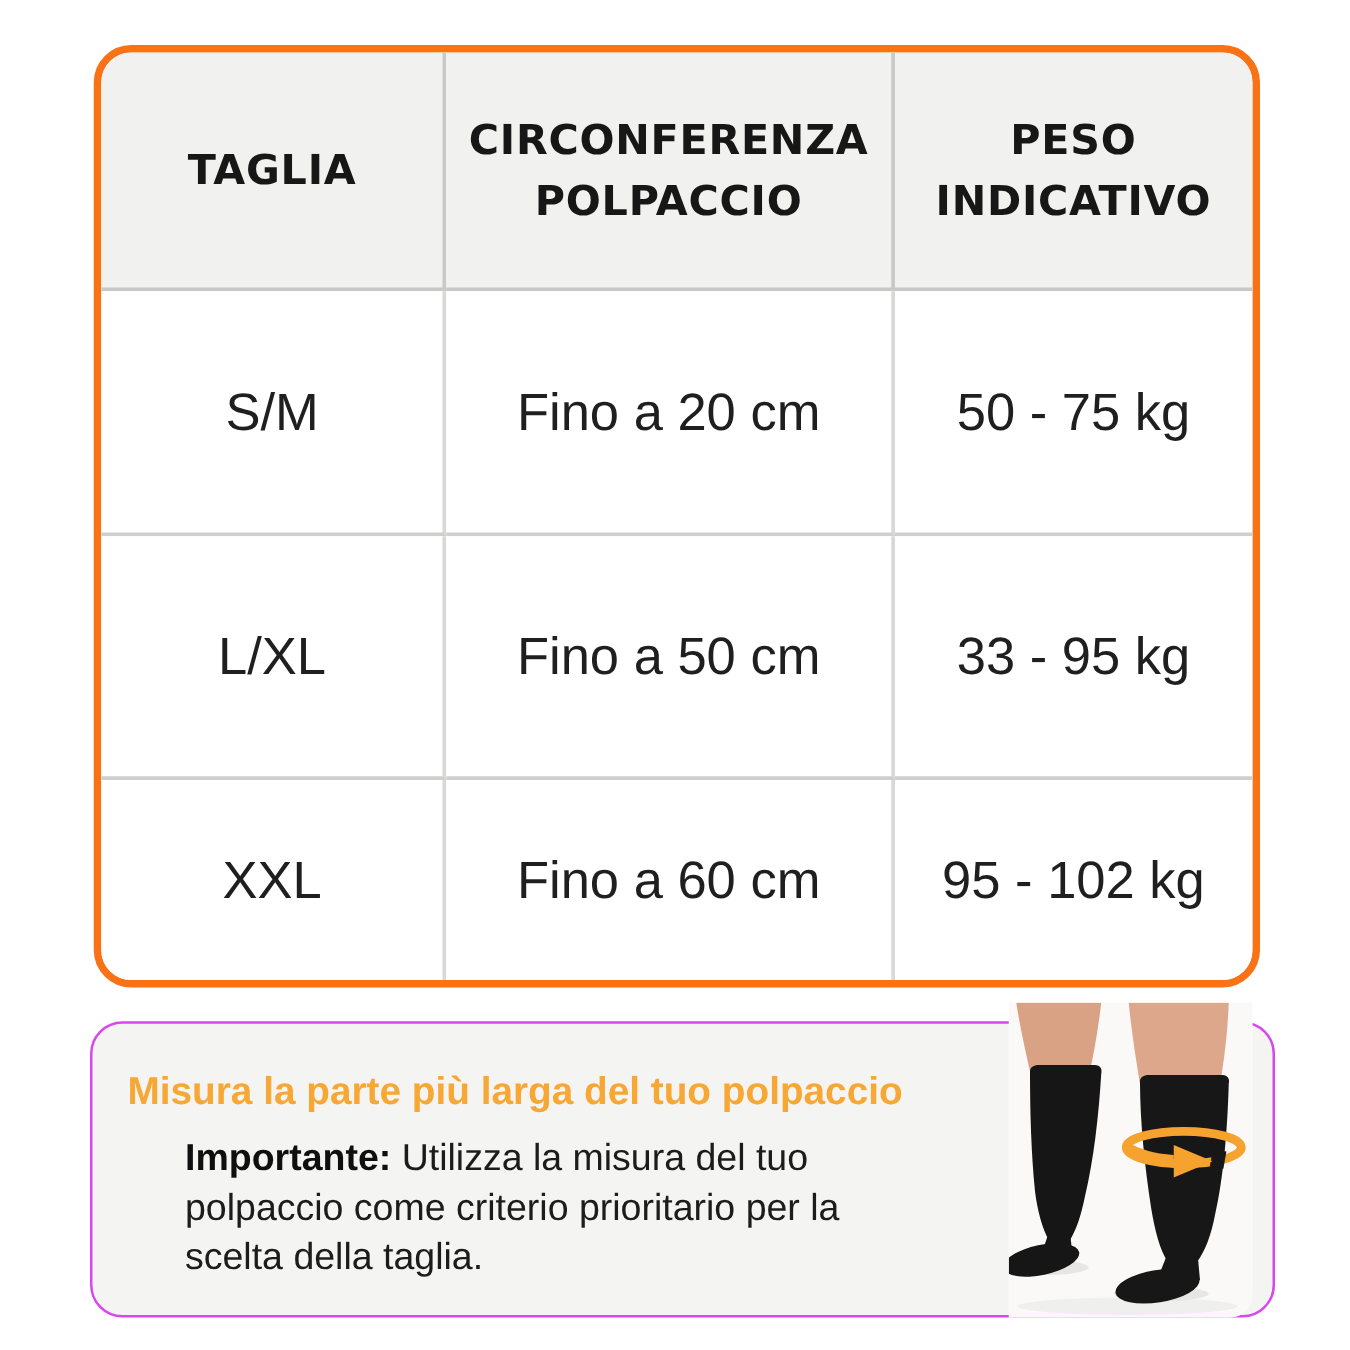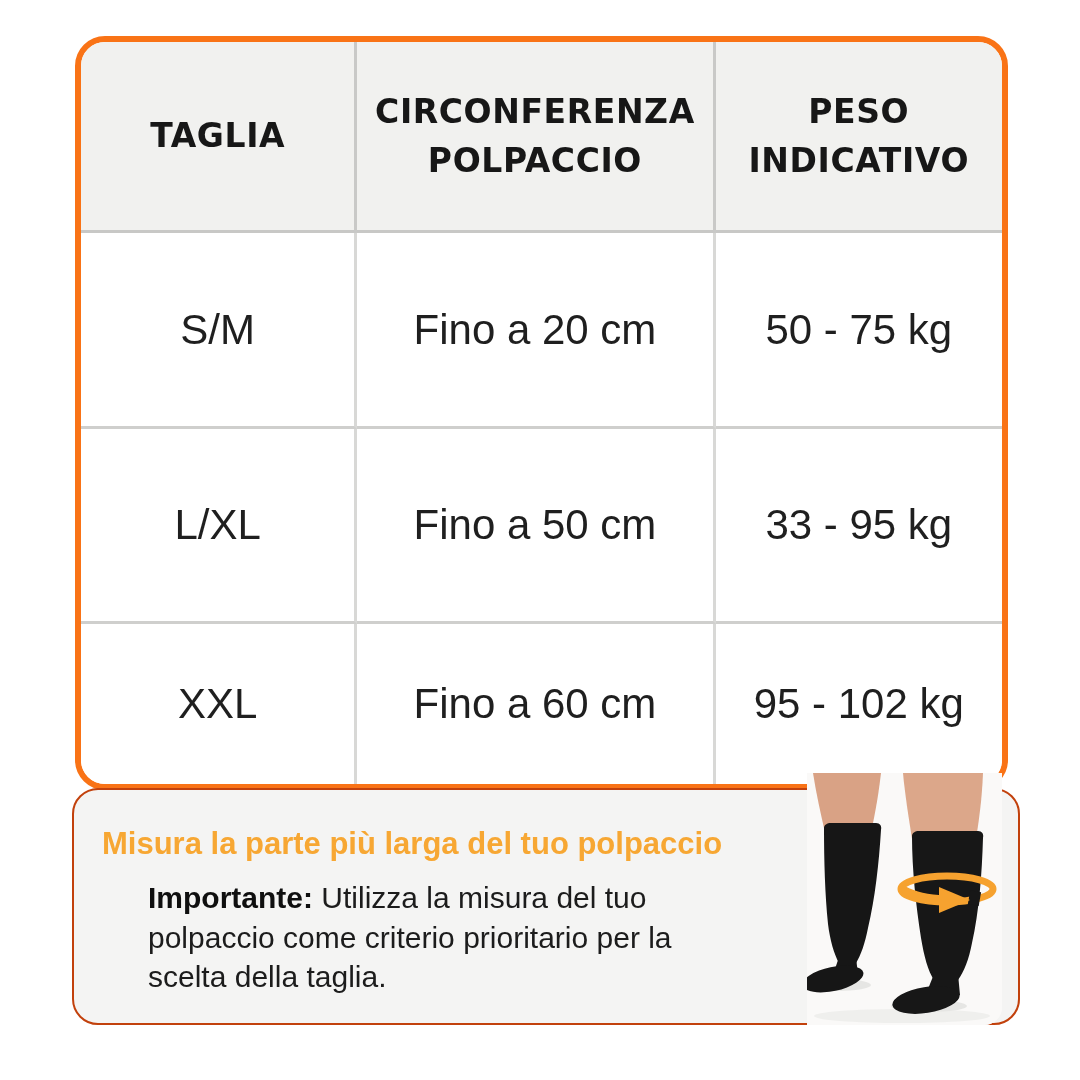--- a/index.html
+++ b/index.html
@@ -35,22 +35,22 @@
     font-family: "Liberation Sans", sans-serif;
     font-size: 42px; font-weight: 400; color: #1f1f1f;
   }
   .cell.c0, .cell.c1 { border-right: 3px solid #d8d8d6; }
   .cell.th.c0, .cell.th.c1 { border-right-color: #c9c9c7; }
   .row1 .cell, .row2 .cell { border-bottom: 3px solid #cfcfcd; }
   .row-contents { display: contents; }
 
   
   .info-card {
-    position: absolute; left: 72px; top: 788px; width: 948px; height: 237px;
-    background: #f4f4f3; border: 2px solid #c2410c; border-radius: 26px;
+    position: absolute; left: 72px; top: 817px; width: 948px; height: 237px;
+    background: #f4f4f3; border: 2px solid #d946ef; border-radius: 26px;
     overflow: visible;
   }
   .info-heading {
     position: absolute; left: 28px; top: 36px;
     font-family: "Liberation Sans", sans-serif;
     font-weight: bold; font-size: 31px; color: #f7a733;
     white-space: nowrap;
   }
   .info-note {
     position: absolute; left: 28px; top: 88px; width: 590px;

